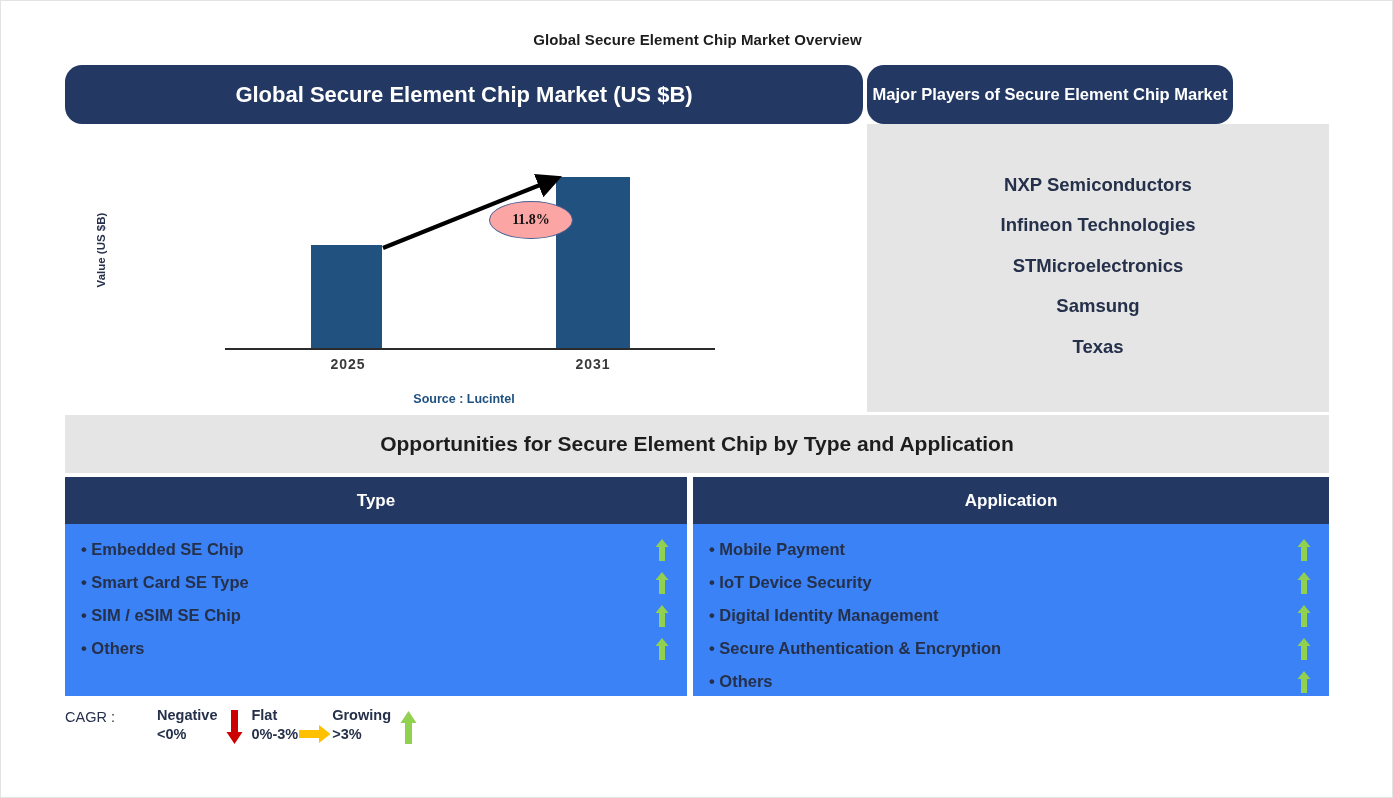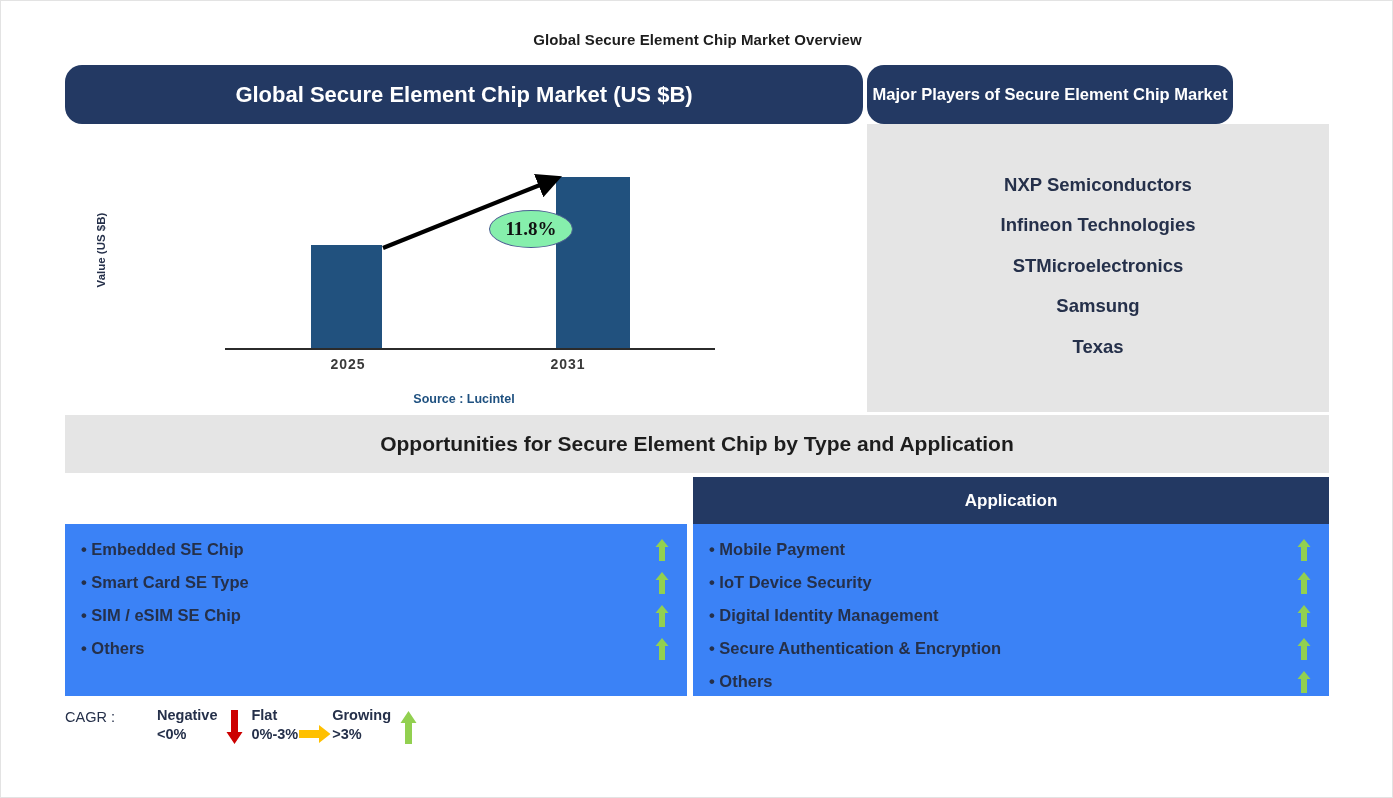--- a/index.html
+++ b/index.html
@@ -135,42 +135,42 @@
     position: absolute;
     top: 232px;
     font-size: 14px;
     font-weight: bold;
     color: #3a3a3a;
     letter-spacing: 1px;
     text-align: center;
     width: 90px;
   }
   #tick-2025 { left: 238px; }
-  #tick-2031 { left: 458px; }
+  #tick-2031 { left: 483px; }
 
   #cagr-arrow-svg {
     position: absolute;
     left: 0; top: 0;
     width: 798px; height: 288px;
     pointer-events: none;
   }
   #cagr-bubble {
     position: absolute;
     left: 424px;
-    top: 86px;
+    top: 77px;
     width: 82px;
     height: 36px;
     border: 1.4px solid #4a5f91;
     border-radius: 50%;
-    background: #86efac;
+    background: #fca5a5;
     display: flex;
     align-items: center;
     justify-content: center;
     font-family: "Liberation Serif", serif;
-    font-size: 19px;
+    font-size: 14px;
     font-weight: bold;
     color: #111111;
   }
   #source-text {
     position: absolute;
     left: 0;
     top: 268px;
     width: 798px;
     text-align: center;
     font-size: 12.5px;
@@ -317,20 +317,21 @@
   <div id="players-panel-body">
     <div class="player-item">NXP Semiconductors</div>
     <div class="player-item">Infineon Technologies</div>
     <div class="player-item">STMicroelectronics</div>
     <div class="player-item">Samsung</div>
     <div class="player-item">Texas</div>
   </div>
 
   <div id="opp-band">Opportunities for Secure Element Chip by Type and Application</div>
 
+  <div class="col-head" id="type-head">Type</div>
 
   <div class="col-body" id="type-body">
     <div class="opp-row">
       <span class="opp-label">• Embedded SE Chip</span>
       <span class="opp-arrow">
         <svg width="14" height="22" viewBox="0 0 14 22">
             <path d="M7 0 L13.5 8 L10 8 L10 22 L4 22 L4 8 L0.5 8 Z" fill="#92D050"></path>
           </svg>
       </span>
     </div>

